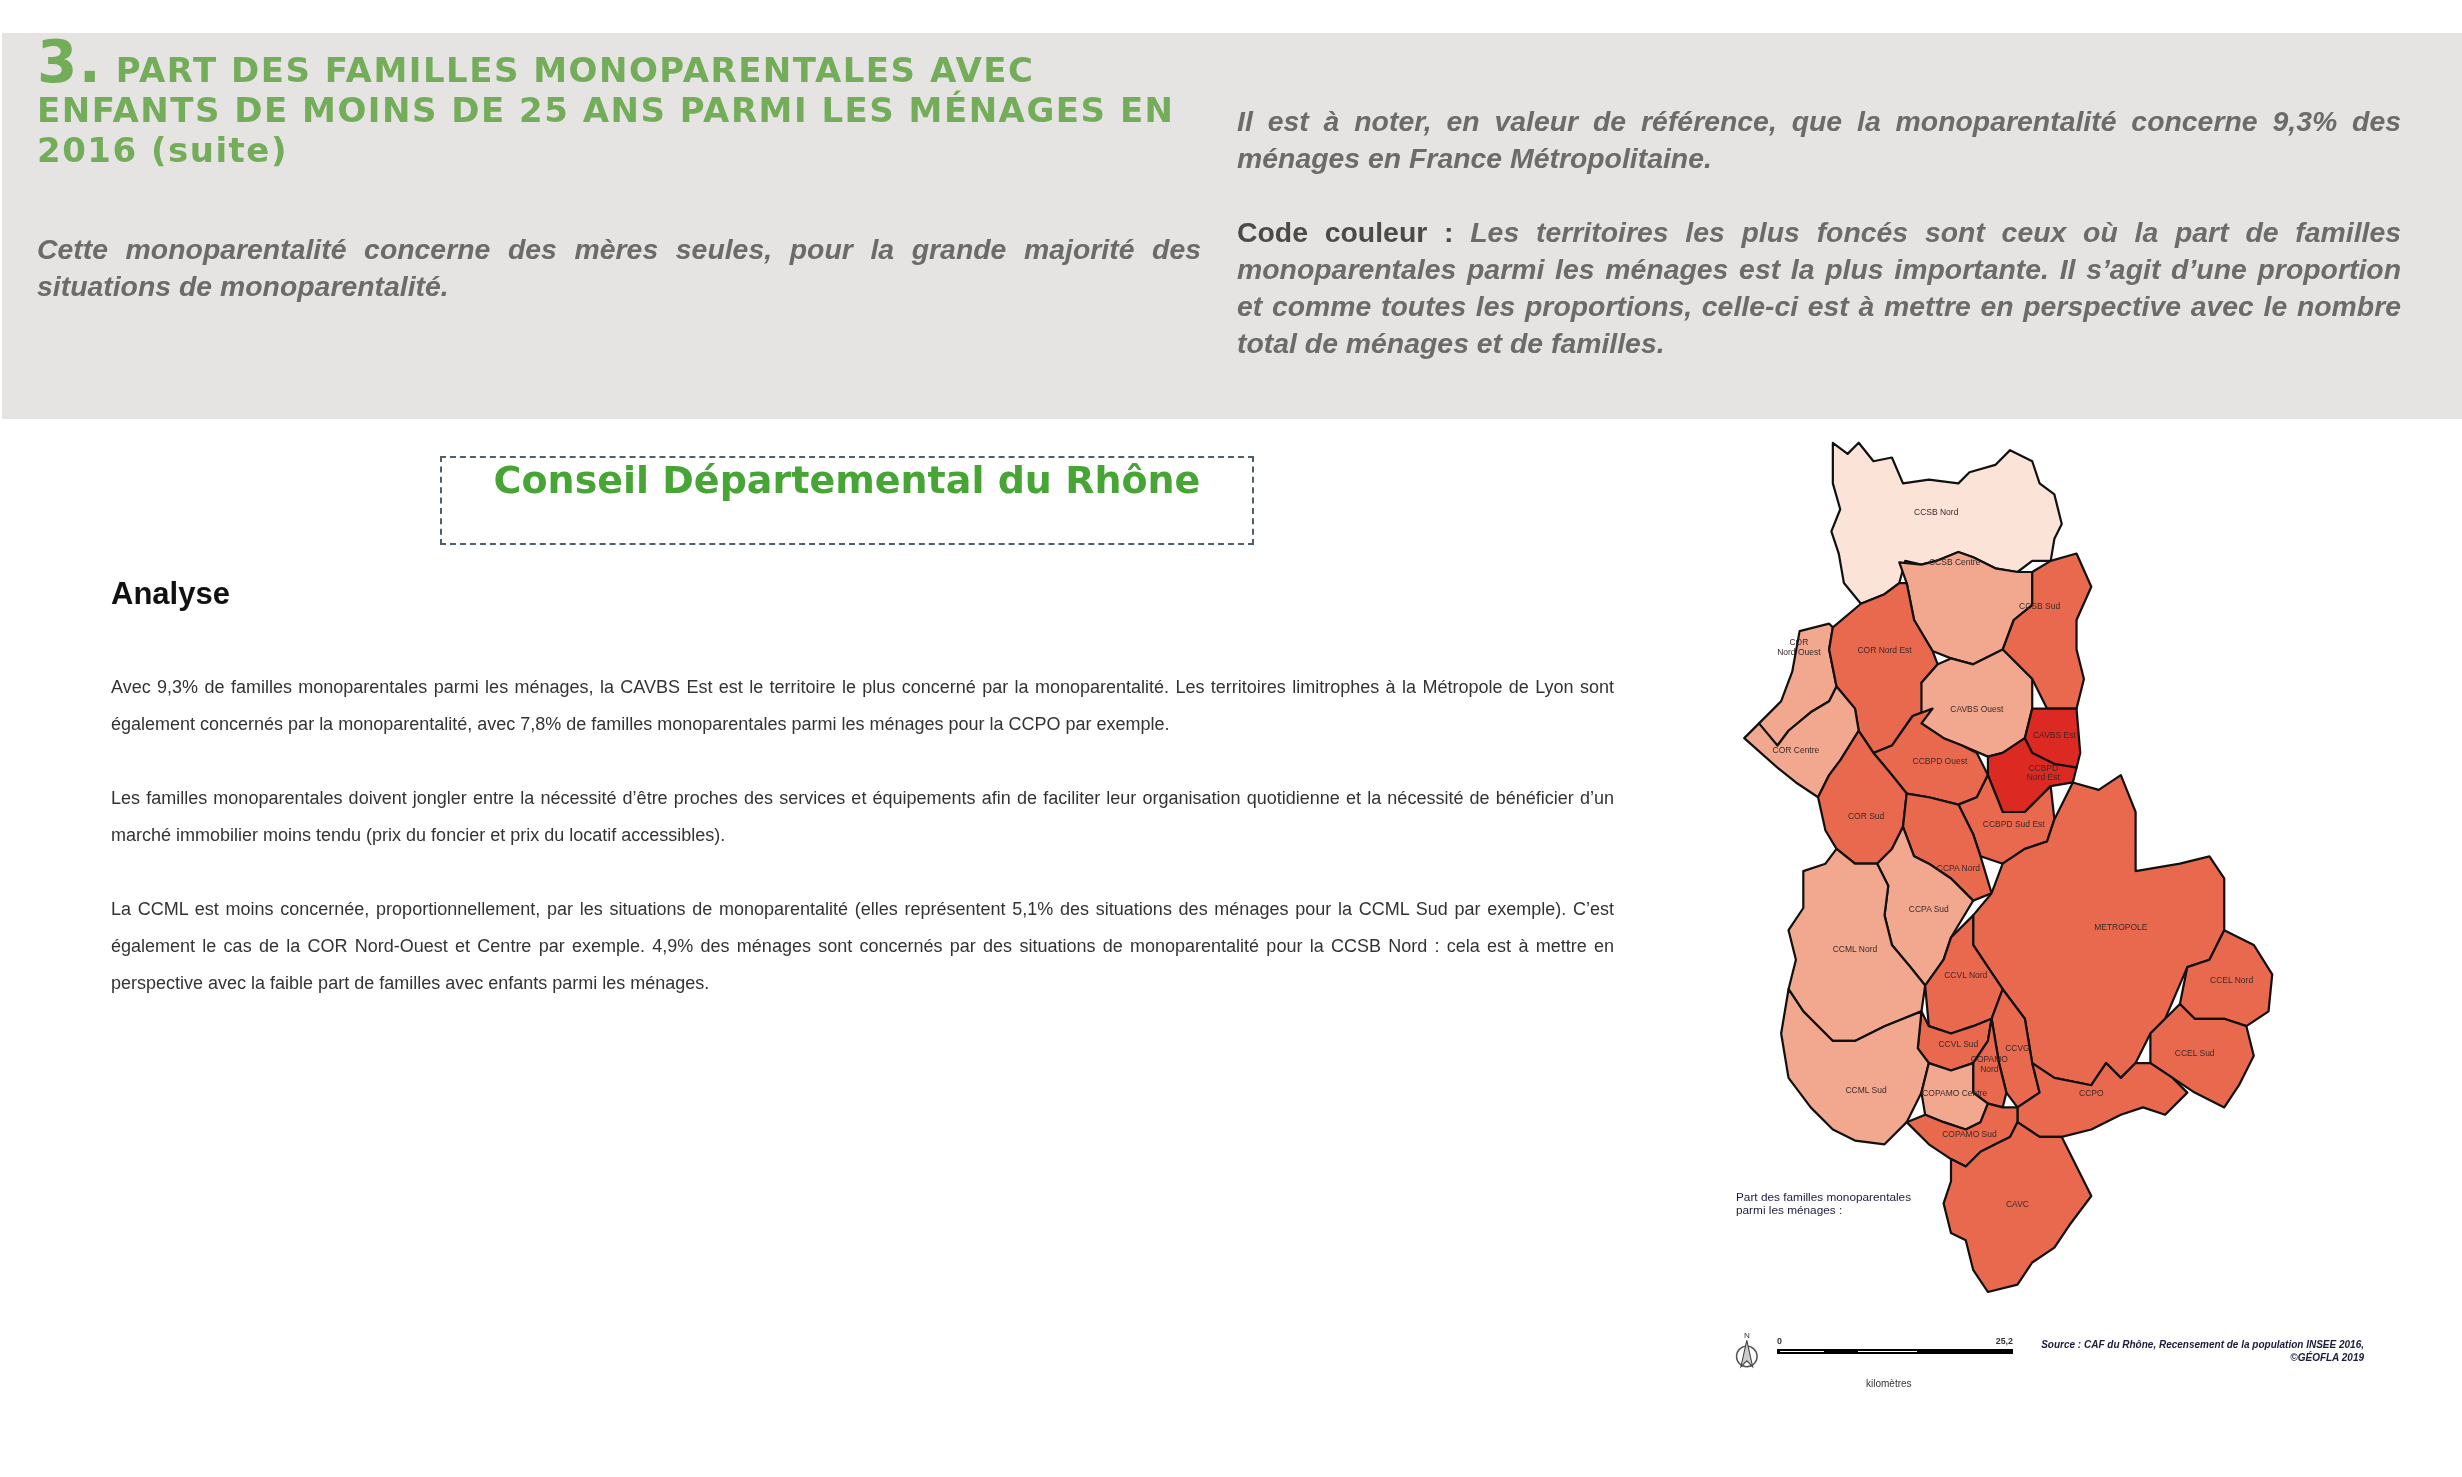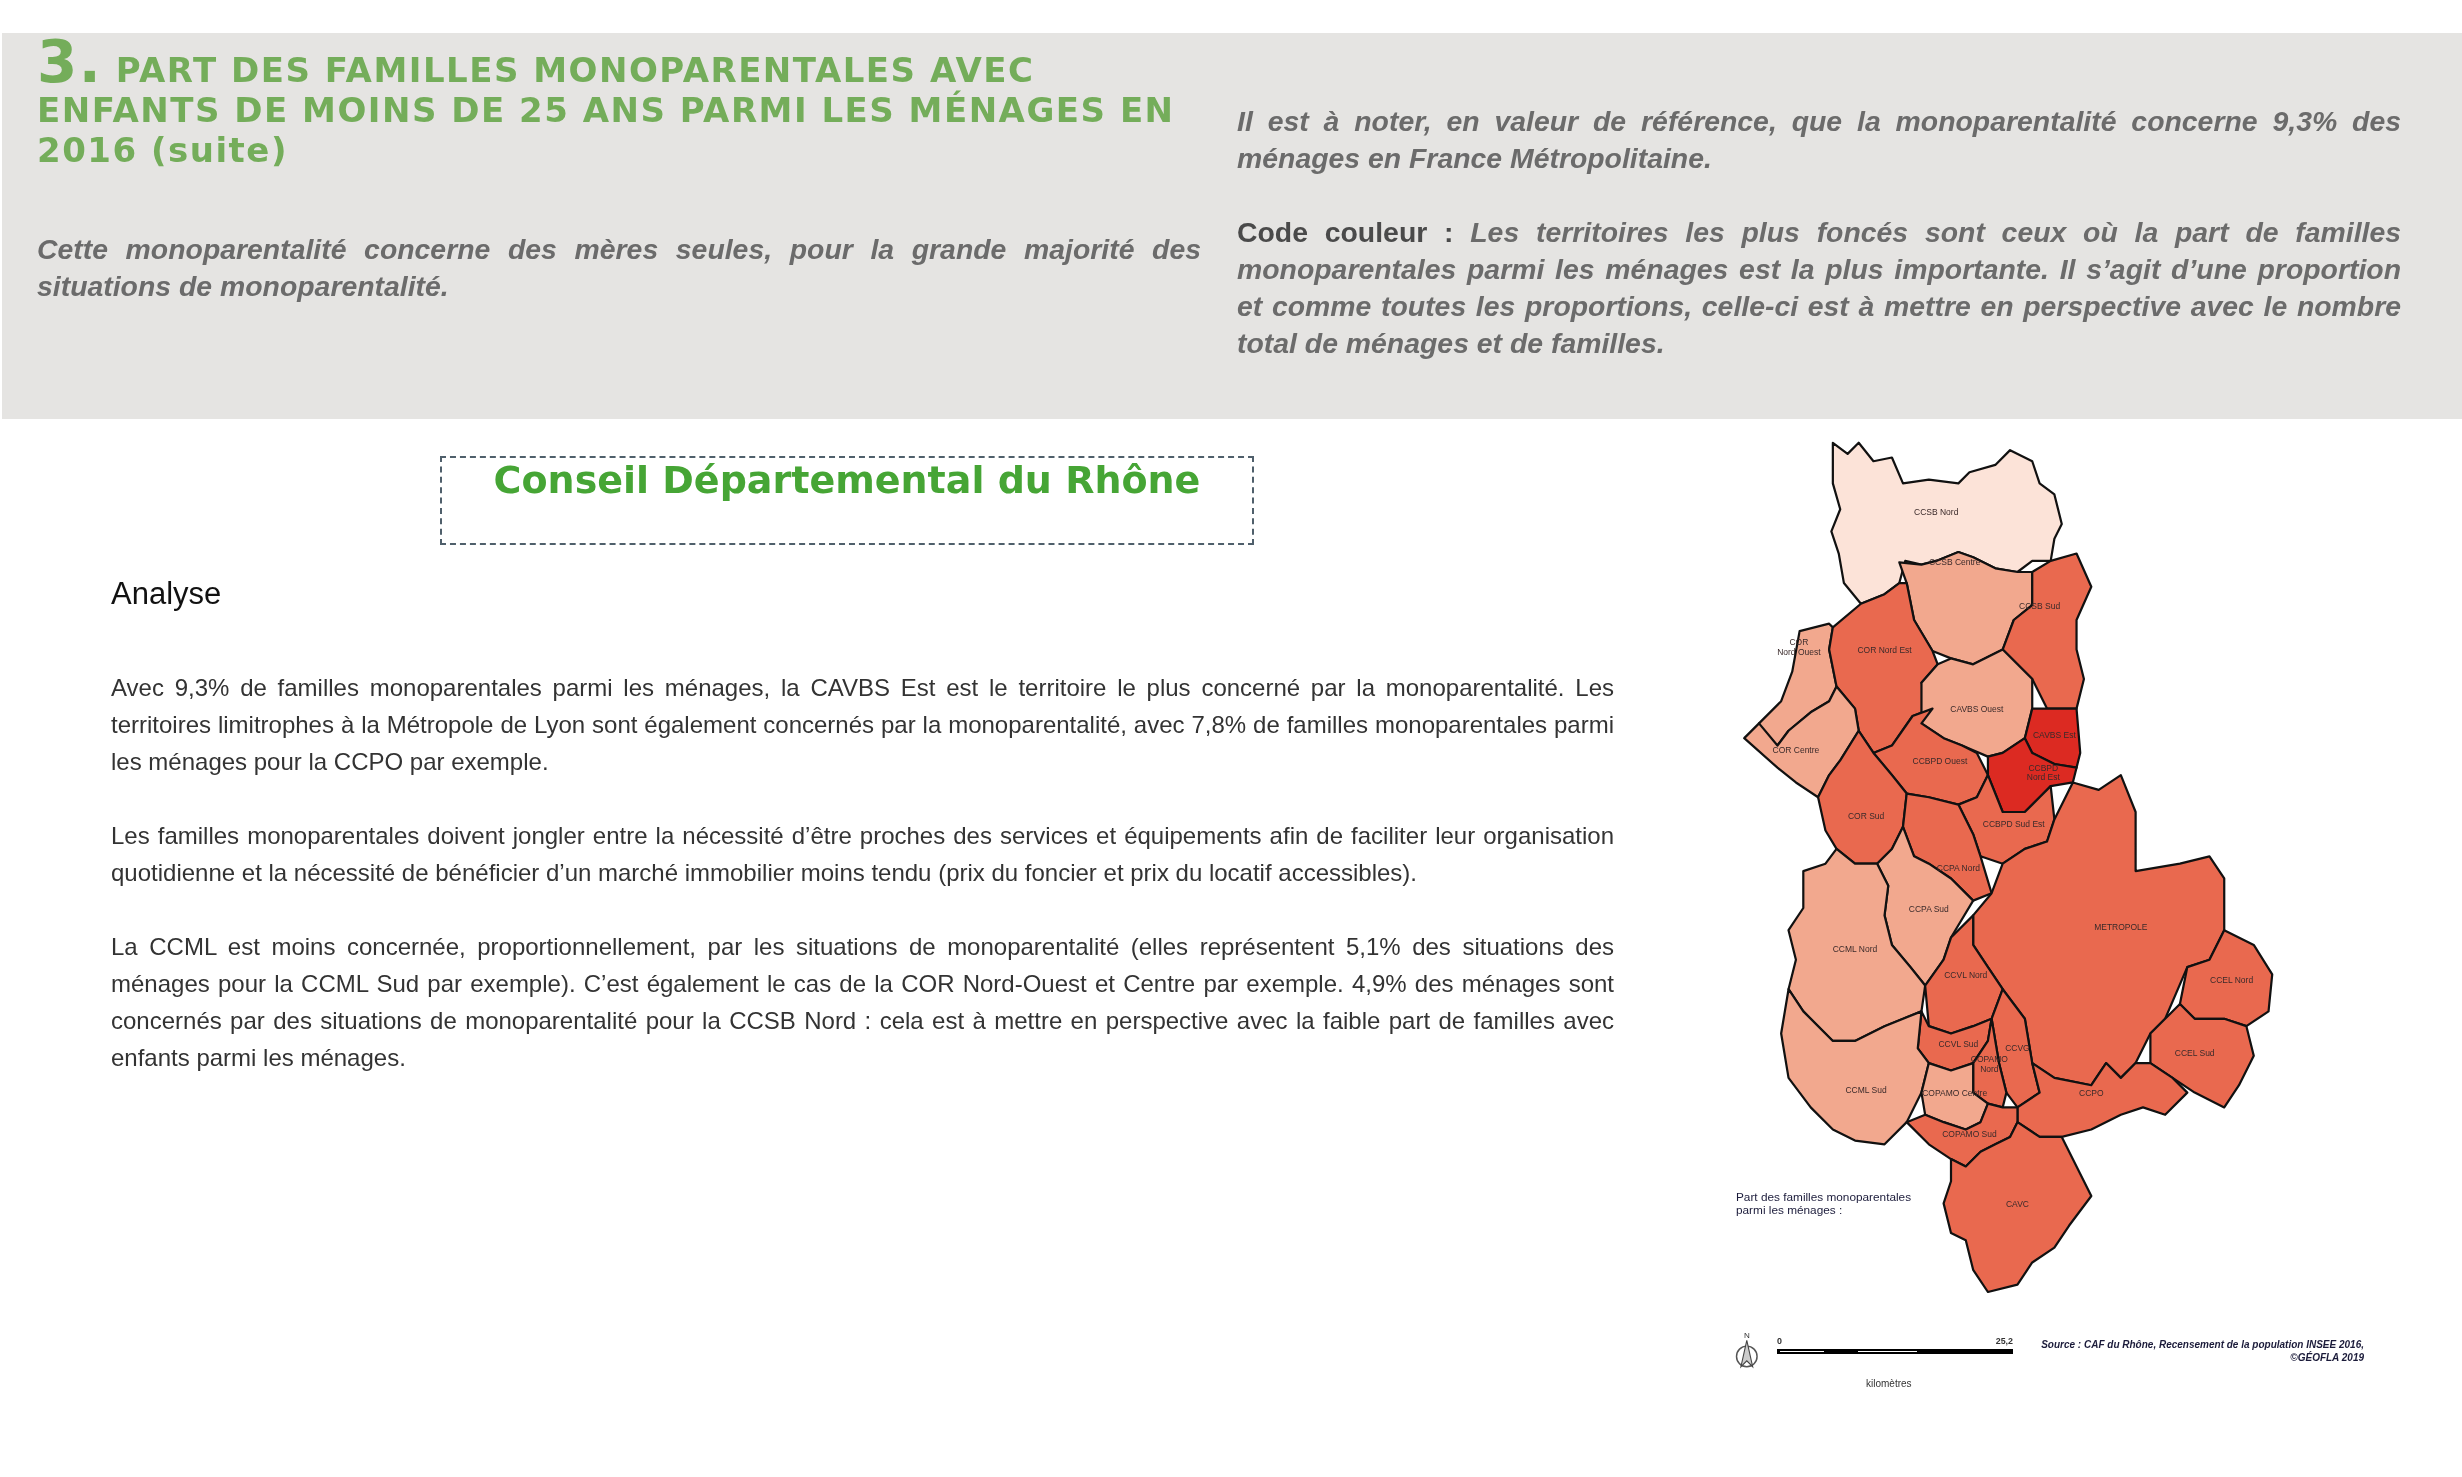--- a/index.html
+++ b/index.html
@@ -15,23 +15,23 @@
   .intro-left p { margin:0; }
 
   .intro-right { position:absolute; left:1237px; top:103px; width:1164px; color:#6b6b6b; font-style:italic; font-weight:bold; font-size:28.4px; line-height:37px; text-align:justify; }
   .intro-right p { margin:0; }
   .intro-right p + p { margin-top:37px; }
   .code-label { font-style:normal; color:#4a4a4a; }
 
   .org-box { position:absolute; left:440px; top:456px; width:814px; height:89px; border:2.2px dashed #4f5f6b; box-sizing:border-box; display:flex; align-items:flex-start; justify-content:center; }
   .org-box span { color:#46a535; font-family:"DejaVu Sans", sans-serif; font-weight:bold; font-size:38px; }
 
-  .analyse-heading { position:absolute; left:111px; top:576px; font-weight:normal; font-size:31px; color:#111; }
+  .analyse-heading { position:absolute; left:111px; top:576px; font-weight:bold; font-size:31px; color:#111; }
 
-  .body-text { position:absolute; left:111px; top:669px; width:1503px; color:#333; font-size:24px; line-height:37px; text-align:justify; }
+  .body-text { position:absolute; left:111px; top:669px; width:1503px; color:#333; font-size:18px; line-height:37px; text-align:justify; }
   .body-text p { margin:0 0 37px 0; }
 
   .map-wrap { position:absolute; left:1707px; top:428px; width:680px; height:960px; }
   .map-wrap svg { position:absolute; left:0; top:0; }
 
   .legend { position:absolute; left:1736px; top:1191px; }
   .legend-title { font-size:11.8px; color:#1b1b3a; line-height:13.3px; width:192px; }
   .legend-row { display:flex; align-items:center; height:20.7px; }
   .legend-swatch { width:38px; height:16.3px; border:2.2px solid #cfcfcf; margin-right:5.9px; }
   .legend-label { font-size:10.3px; font-weight:bold; color:#1b1b3a; }

